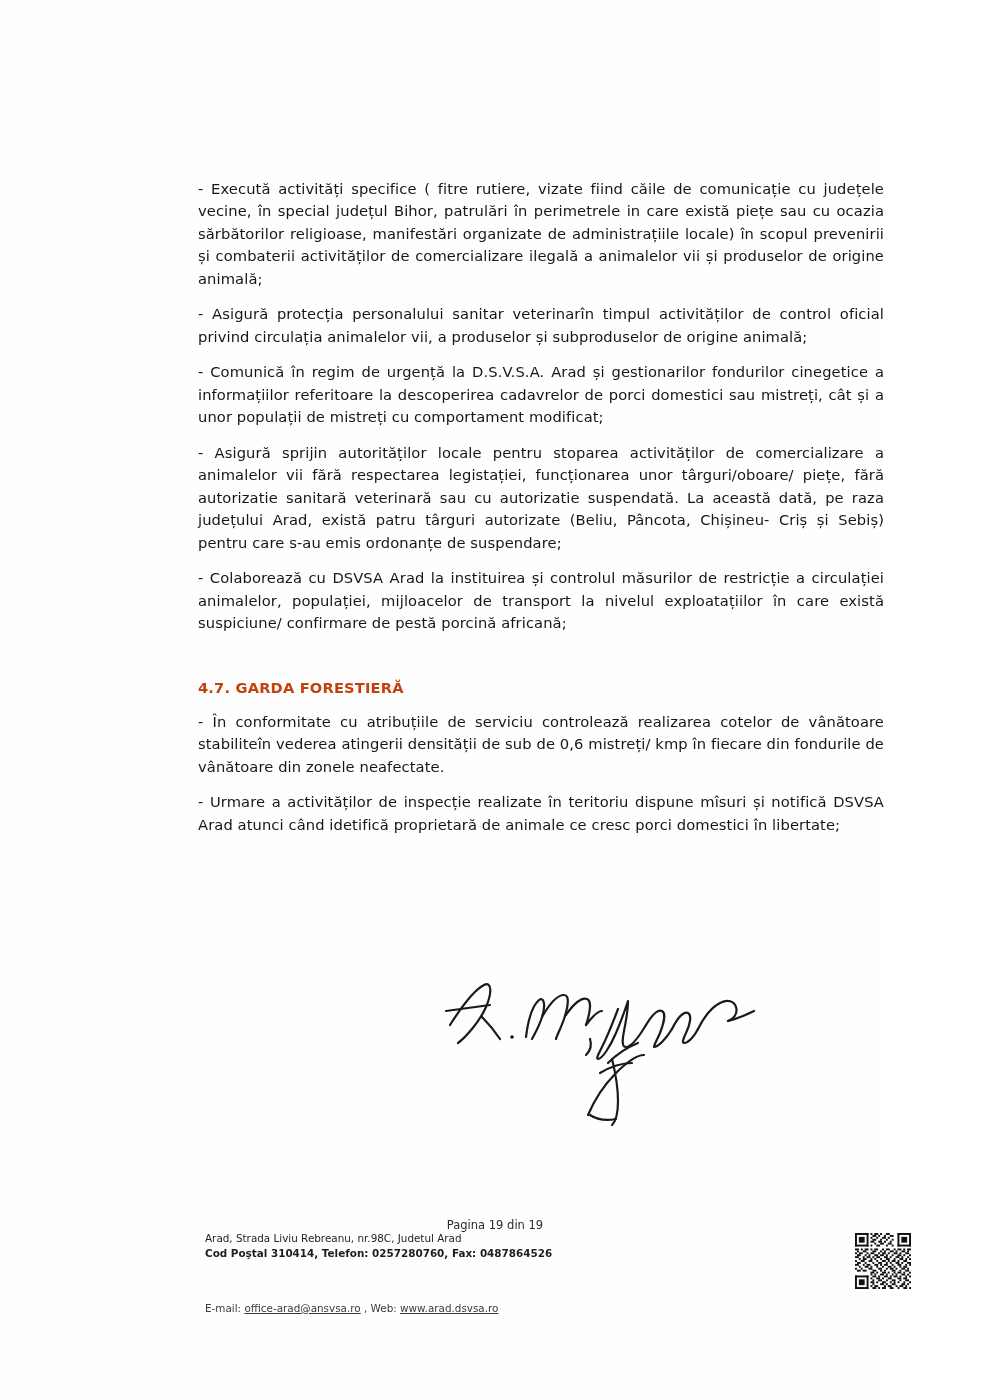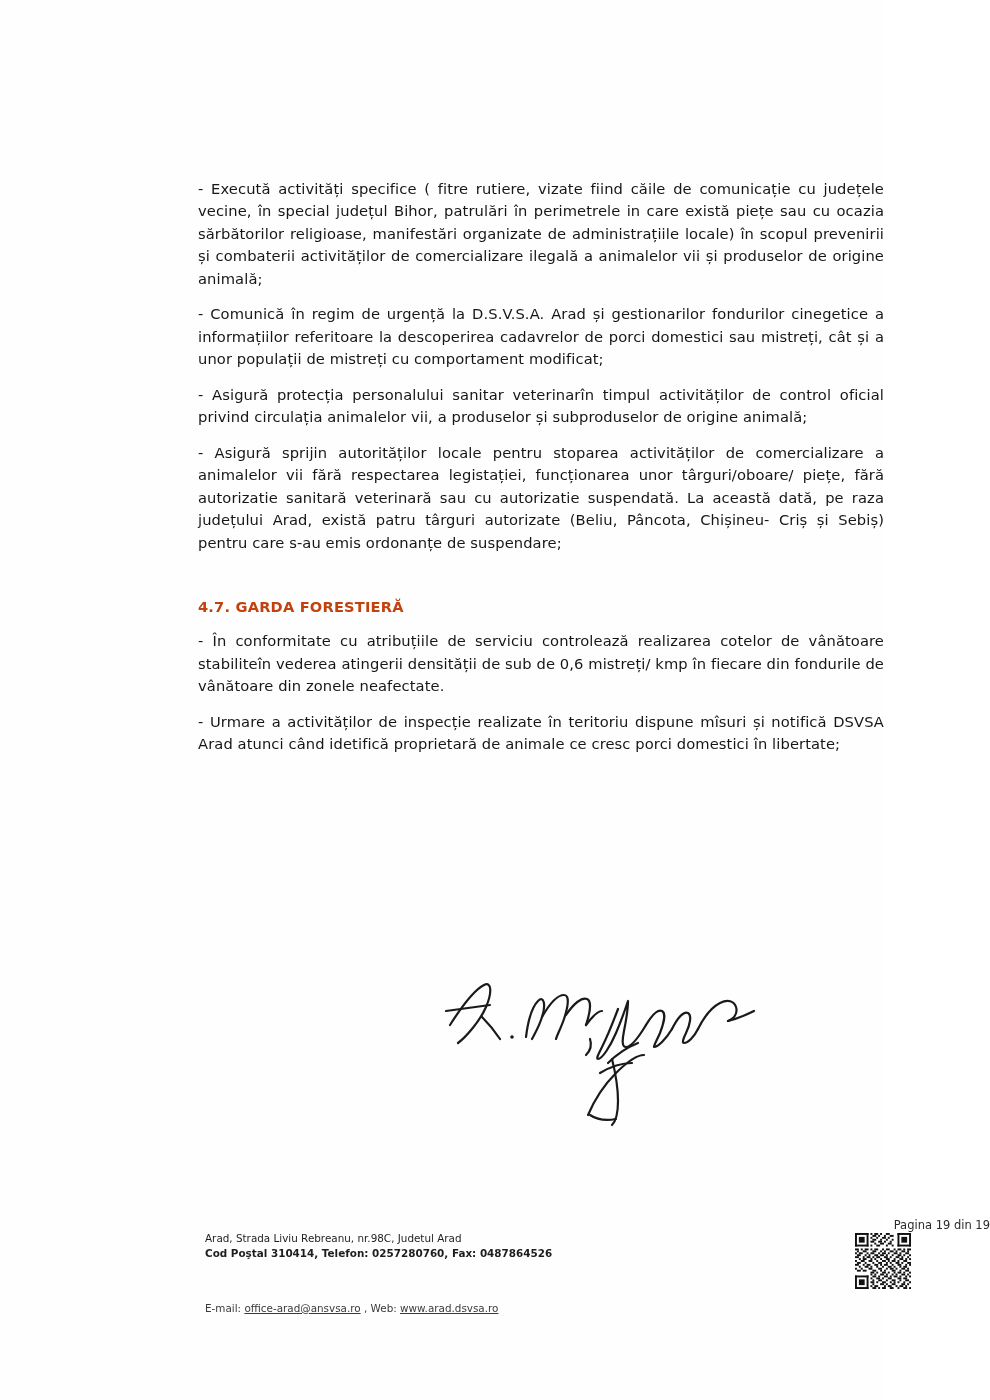--- a/index.html
+++ b/index.html
@@ -50,21 +50,21 @@
     left: 440px;
     top: 955px;
     width: 360px;
     height: 180px;
   }
   .footer-pageno {
     position: absolute;
     left: 0;
     top: 1218px;
     width: 990px;
-    text-align: right;
+    text-align: center;
     font-size: 11.5px;
     color: #2a2a2a;
     font-family: "DejaVu Sans", sans-serif;
   }
   .footer-address {
     position: absolute;
     left: 205px;
     top: 1231px;
     width: 420px;
     font-size: 10.4px;
@@ -87,23 +87,24 @@
   }
 </style>
 </head>
 <body>
 
 <div class="page">
 
   <div class="content">
 
     <p class="para">- Execută activități specifice ( fitre rutiere, vizate fiind căile de comunicație cu județele vecine, în special județul Bihor, patrulări în perimetrele in care există piețe sau cu ocazia sărbătorilor religioase, manifestări organizate de administrațiile locale) în scopul prevenirii și combaterii activităților de comercializare ilegală a animalelor vii și produselor de origine animală;</p>
+    <p class="para gap-before">- Asigură protecția personalului sanitar veterinarîn timpul activităților de control oficial privind circulația animalelor vii, a produselor și subproduselor de origine animală;</p>
     <p class="para gap-before">- Comunică în regim de urgență la D.S.V.S.A. Arad și gestionarilor fondurilor cinegetice a informațiilor referitoare la descoperirea cadavrelor de porci domestici sau mistreți, cât și a unor populații de mistreți cu comportament modificat;</p>
-    <p class="para gap-before">- Asigură protecția personalului sanitar veterinarîn timpul activităților de control oficial privind circulația animalelor vii, a produselor și subproduselor de origine animală;</p>
     <p class="para gap-before">- Asigură sprijin autorităților locale pentru stoparea activităților de comercializare a animalelor vii fără respectarea legistației, funcționarea unor târguri/oboare/ piețe, fără autorizatie sanitară veterinară sau cu autorizatie suspendată. La această dată, pe raza județului Arad, există patru târguri autorizate (Beliu, Pâncota, Chișineu- Criș și Sebiș) pentru care s-au emis ordonanțe de suspendare;</p>
+    <p class="para gap-before">- Colaborează cu DSVSA Arad la instituirea și controlul măsurilor de restricție a circulației animalelor, populației, mijloacelor de transport la nivelul exploatațiilor în care există suspiciune/ confirmare  de pestă porcină africană;</p>
 
     <div class="section-title">4.7. GARDA FORESTIERĂ</div>
 
     <p class="para">- În conformitate cu atribuțiile de serviciu controlează realizarea cotelor de  vânătoare stabiliteîn vederea atingerii densității de sub de 0,6 mistreți/ kmp în fiecare din fondurile de vânătoare din zonele neafectate.</p>
     <p class="para gap-before">- Urmare a activităților de inspecție realizate în teritoriu dispune mîsuri și notifică DSVSA Arad atunci când idetifică proprietară de animale ce cresc porci domestici în libertate;</p>
 
   </div>
 
   <div class="signature">
     <svg width="360" height="180" viewBox="0 0 360 180" xmlns="http://www.w3.org/2000/svg">

